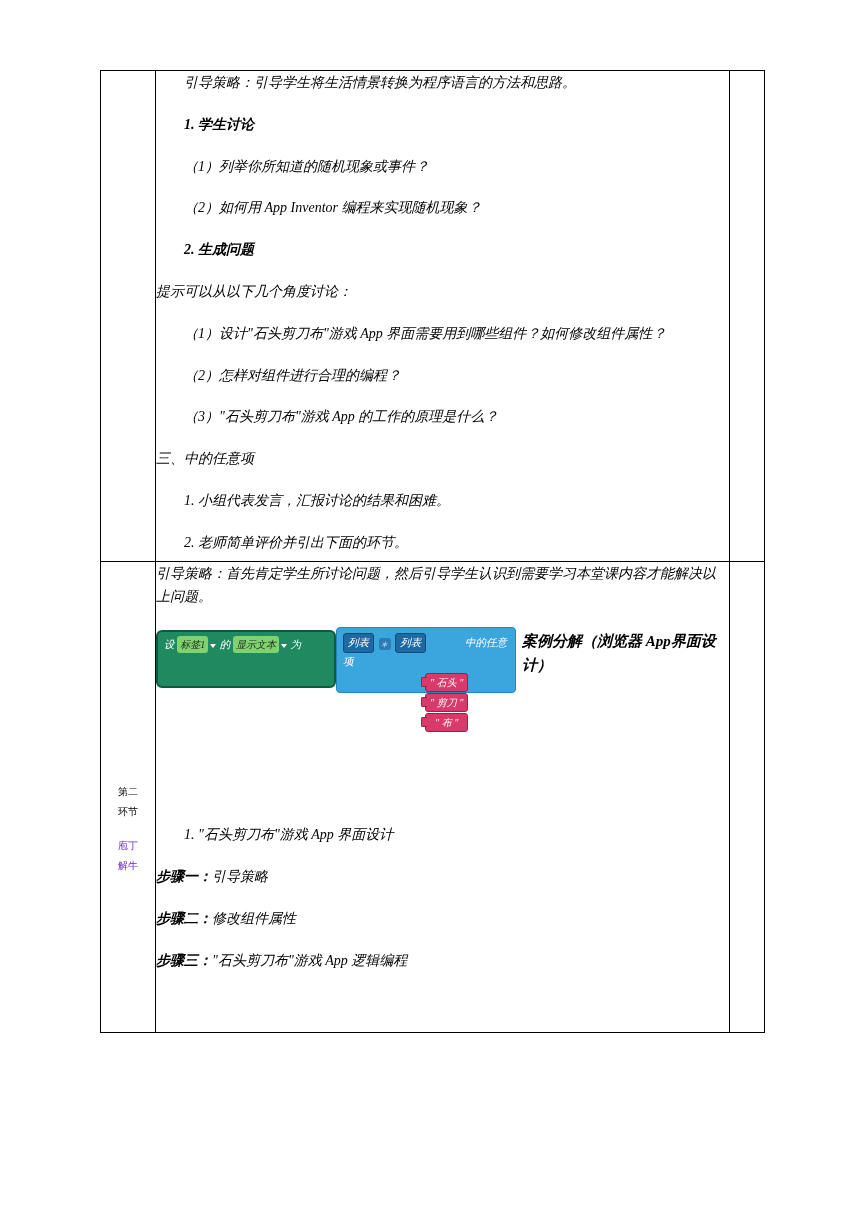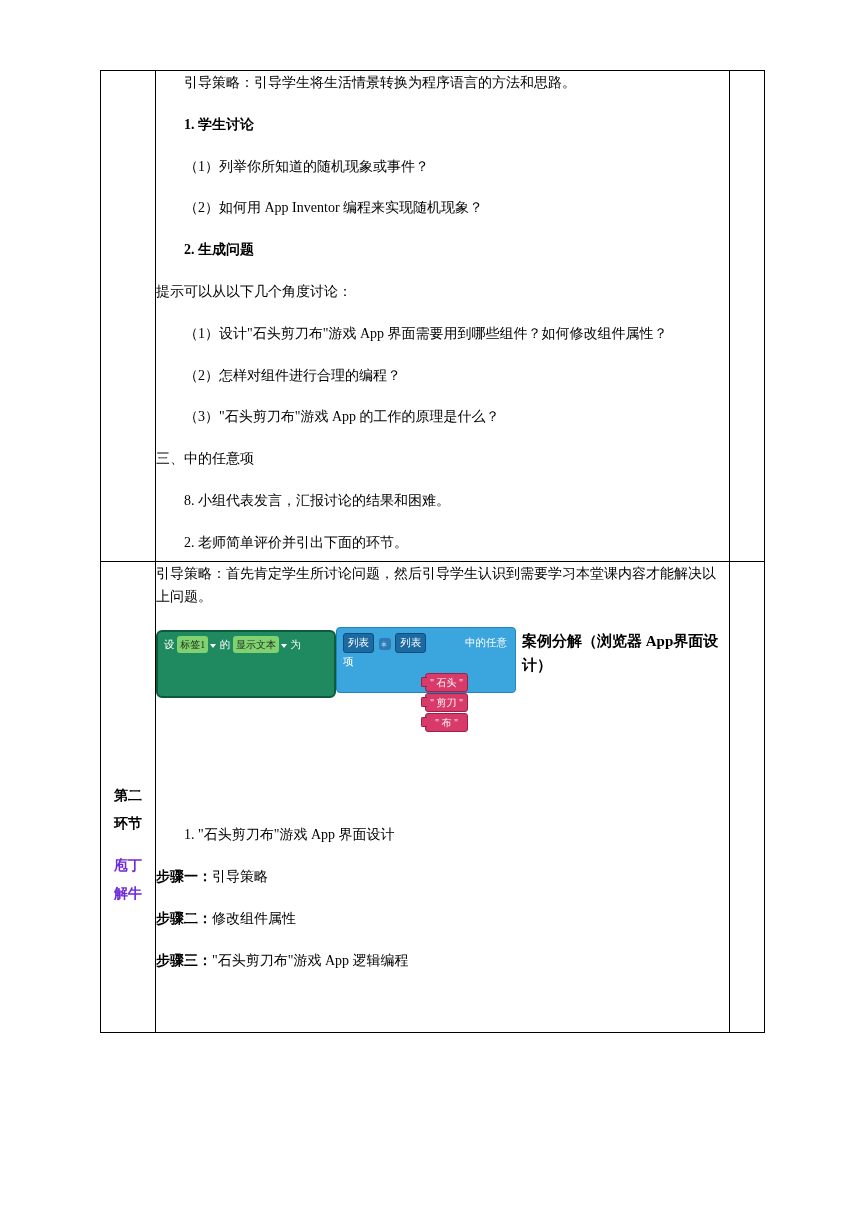--- a/index.html
+++ b/index.html
@@ -23,43 +23,42 @@
       vertical-align: top;
       padding: 0;
     }
     .col-left { width: 55px; }
     .col-mid { }
     .col-right { width: 35px; }
     .left-label {
       text-align: center;
       padding: 220px 6px 0 6px;
       line-height: 2;
-      font-size: 14px;
-      font-weight: bold;
+      font-size: 10px;
     }
     .left-label .red { color: #6d28d9; }
-    .content-cell { padding: 12px 10px 24px 10px; }
+    .content-cell { padding: 12px 10px 24px 10px; font-style: italic; }
     .content-cell p { margin-bottom: 18px; }
     .bold { font-weight: bold; }
     .indent1 { text-indent: 2em; }
     .block-img-wrap {
       display: flex;
       align-items: flex-start;
       gap: 6px;
       margin-bottom: 18px;
     }
     .block-img {
       position: relative;
       width: 360px;
       height: 68px;
     }
     .blk-green {
       position: absolute;
       left: 0; top: 3px;
-      width: 180px; height: 68px;
+      width: 180px; height: 58px;
       background: #1f8a5f;
       border-radius: 6px;
       color: #fff;
       font-size: 10.5px;
       padding: 4px 6px;
       border: 2px solid #0e5a3d;
     }
     .blk-green .chip {
       display: inline-block;
       background: #7fd26f;
@@ -172,21 +171,21 @@
         <p class="indent1">引导策略：引导学生将生活情景转换为程序语言的方法和思路。</p>
         <p class="indent1 bold">1. 学生讨论</p>
         <p class="indent1">（1）列举你所知道的随机现象或事件？</p>
         <p class="indent1">（2）如何用 App Inventor 编程来实现随机现象？</p>
         <p class="indent1 bold">2. 生成问题</p>
         <p>提示可以从以下几个角度讨论：</p>
         <p style="text-indent:2em;">（1）设计"石头剪刀布"游戏 App 界面需要用到哪些组件？如何修改组件属性？</p>
         <p class="indent1">（2）怎样对组件进行合理的编程？</p>
         <p class="indent1">（3）"石头剪刀布"游戏 App 的工作的原理是什么？</p>
         <p>三、中的任意项</p>
-        <p class="indent1">8. 小组代表发言，汇报讨论的结果和困难。</p>
+        <p class="indent1">1. 小组代表发言，汇报讨论的结果和困难。</p>
         <p class="indent1" style="margin-bottom:6px;">2. 老师简单评价并引出下面的环节。</p>
       </td>
       <td class="col-right">&nbsp;</td>
     </tr>
 
     <tr>
       <td class="col-left">
         <div class="left-label">
           <div>第二</div>
           <div>环节</div>

